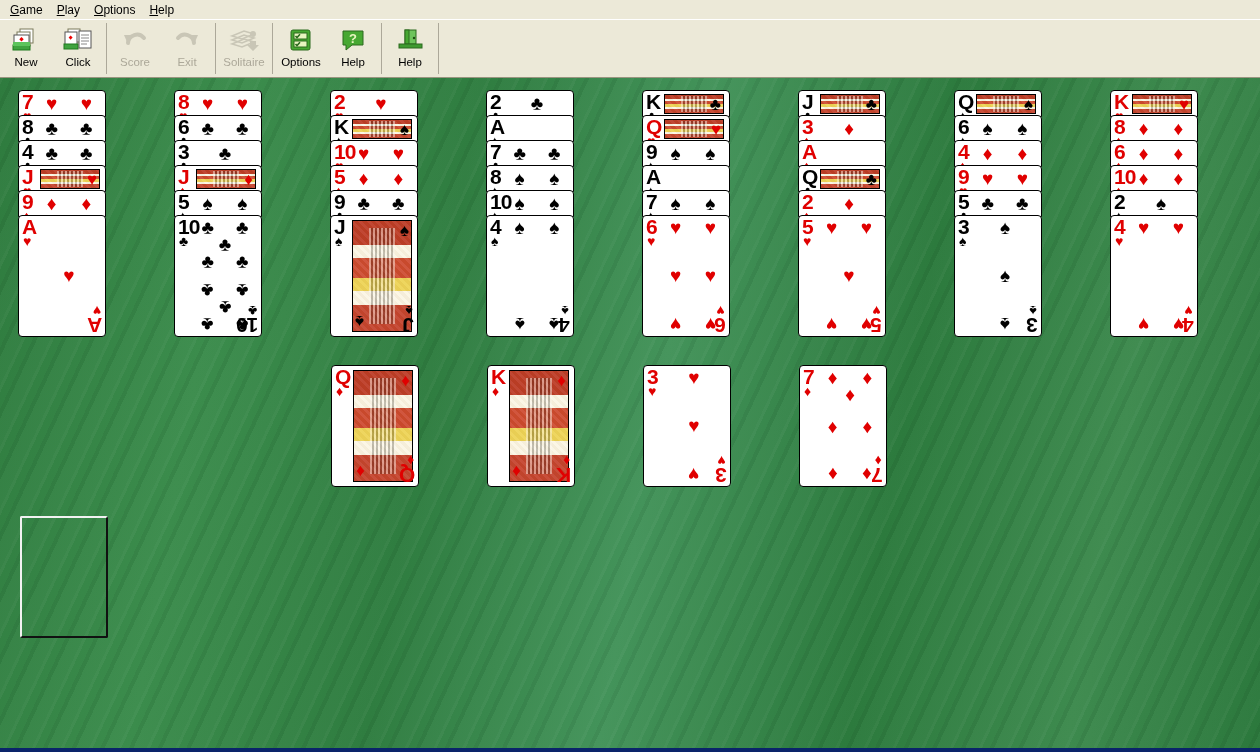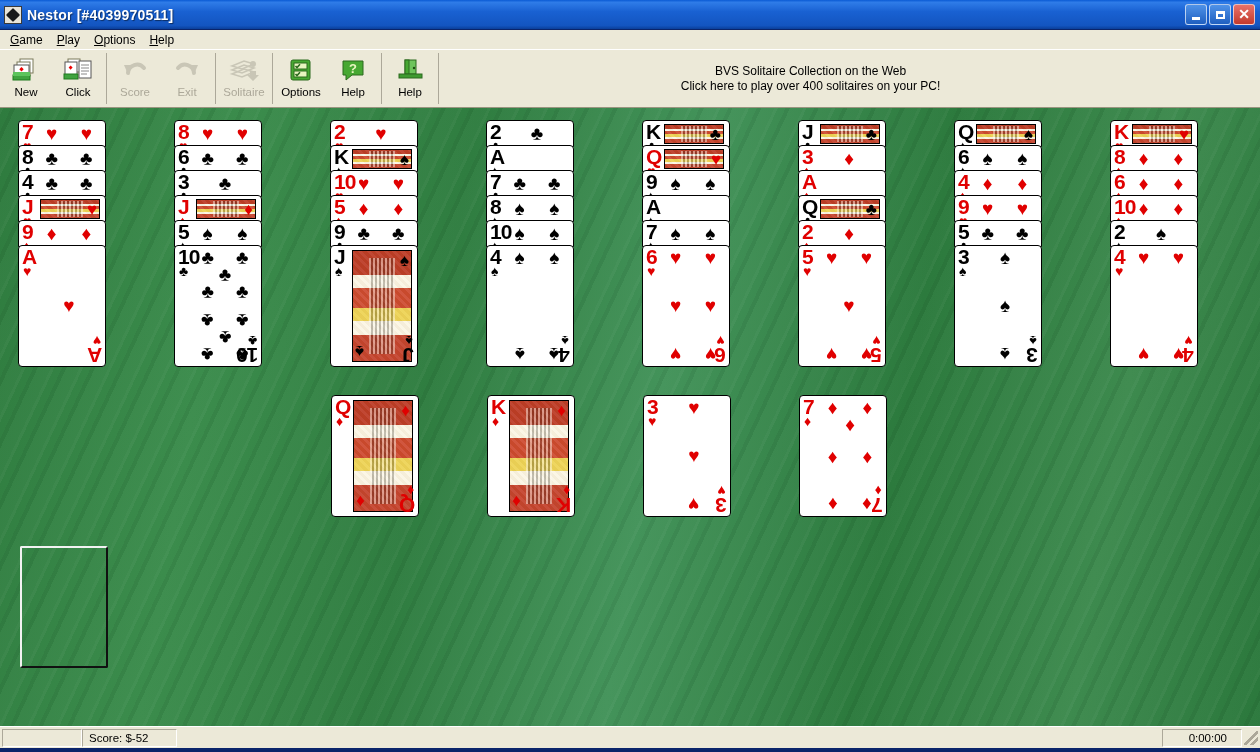--- a/index.html
+++ b/index.html
@@ -259,35 +259,20 @@
   }
   .bottom-edge {
     height: 4px; background: #0a246a; flex: none;
   }
 </style>
 </head>
 <body>
 
 <div id="app">
 
-  <div class="titlebar">
-    <div class="title-icon"></div>
-    <div class="title-text">Nestor [#4039970511]</div>
-    <div class="title-btns">
-      <div class="tbtn min">
-          <div class="glyph-min"></div>
-        </div>
-      <div class="tbtn max">
-          <div class="glyph-max"></div>
-        </div>
-      <div class="tbtn close">
-          <span class="glyph-close">✕</span>
-        </div>
-    </div>
-  </div>
 
   <div class="menubar">
     <div class="menu-item"><span class="mn">G</span><span>ame</span></div>
     <div class="menu-item"><span class="mn">P</span><span>lay</span></div>
     <div class="menu-item"><span class="mn">O</span><span>ptions</span></div>
     <div class="menu-item"><span class="mn">H</span><span>elp</span></div>
   </div>
 
   <div class="toolbar">
 
@@ -397,24 +382,20 @@
           <rect x="9" y="3" width="4" height="14" fill="#47a832" stroke="#2c6b1f"></rect>
           <circle cx="18" cy="11" r="1.2" fill="#1f4d12"></circle>
           <rect x="3" y="17" width="23" height="4" fill="#3f9a30" stroke="#2c6b1f"></rect>
         </svg>
       </div>
       <div class="lbl">Help</div>
     </div>
 
     <div class="tb-sep"></div>
 
-    <div class="tb-web">
-      <div>BVS Solitaire Collection on the Web</div>
-      <div>Click here to play over 400 solitaires on your PC!</div>
-    </div>
   </div>
 
   <div class="felt" id="felt">
       <div class="card stacked" style="left: 18px; top: 12px; width: 88px; height: 27px; z-index: 10;">
         <div class="corner red"><span>7</span><span class="csuit">♥</span></div>
         <div class="pips red partial" style="grid-template-columns: repeat(3, 1fr); grid-template-rows: repeat(7, 1fr);">
           <span class="pip" style="grid-area: 1 / 1;">♥</span>
           <span class="pip" style="grid-area: 1 / 3;">♥</span>
           <span class="pip" style="grid-area: 2 / 2;">♥</span>
         </div>
@@ -806,21 +787,14 @@
           <span class="pip" style="grid-area: 4 / 1;">♦</span>
           <span class="pip" style="grid-area: 4 / 3;">♦</span>
           <span class="pip inv" style="grid-area: 7 / 1;">♦</span>
           <span class="pip inv" style="grid-area: 7 / 3;">♦</span>
         </div>
         <div class="corner-br red"><span>7</span><span class="csuit">♦</span></div>
       </div>
       <div class="placeholder" style="left: 20px; top: 438px; width: 88px; height: 122px;"></div>
     </div>
 
-  <div class="statusbar">
-    <div class="sb-pane sb-left"></div>
-    <div class="sb-pane sb-score">Score: $-52</div>
-    <div class="sb-pane sb-fill"></div>
-    <div class="sb-pane sb-time">0:00:00</div>
-    <div class="sb-grip"></div>
-  </div>
   <div class="bottom-edge"></div>
 </div>
 
 </body></html>

